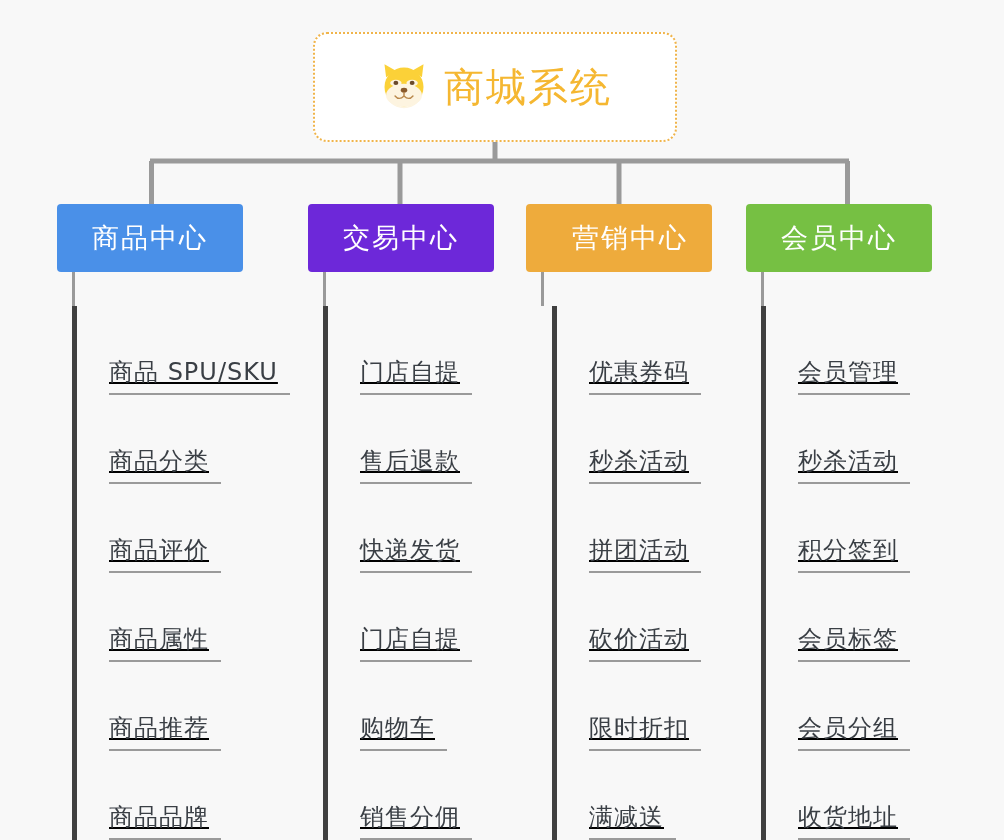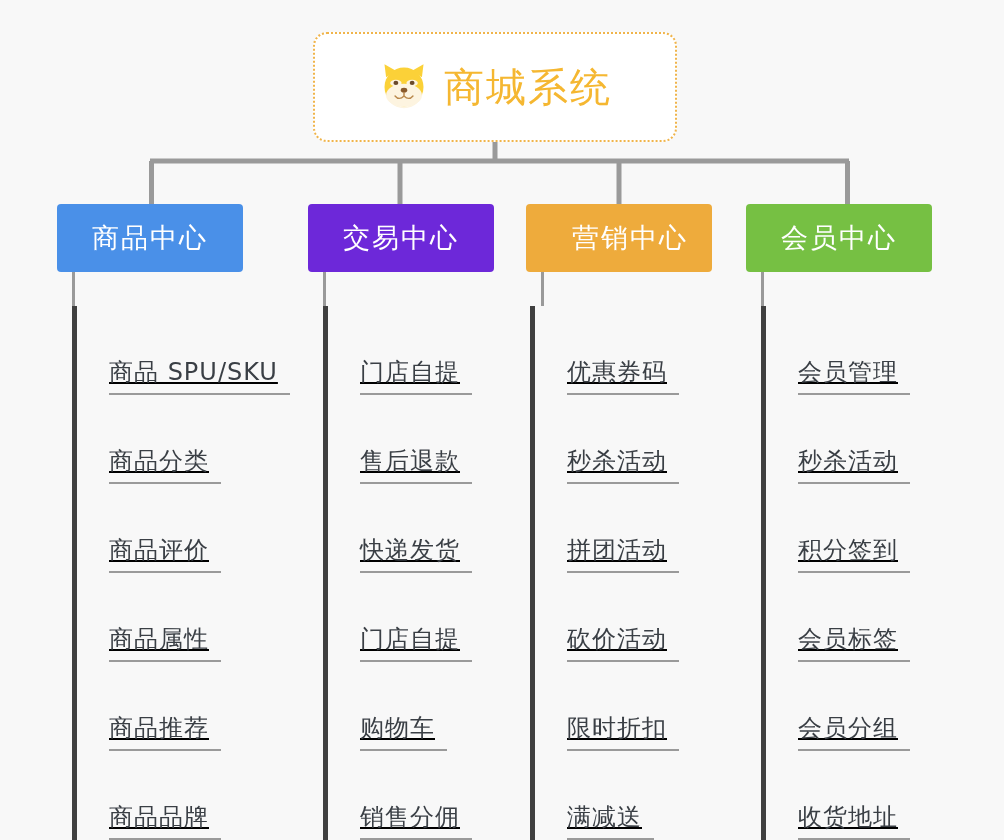--- a/index.html
+++ b/index.html
@@ -111,21 +111,21 @@
   .branch.c2 { left: 526px; width: 186px; }
   .branch.c3 { left: 746px; width: 186px; }
 
   .branch.c0 .branch-header { background: #4a90e8; }
   .branch.c1 .branch-header { background: #6d28d9; }
   .branch.c2 .branch-header { background: #eeab3c; padding-left: 22px; }
   .branch.c3 .branch-header { background: #76c043; }
 
   .branch.c0 .leaf-list { margin-left: 15px; }
   .branch.c1 .leaf-list { margin-left: 15px; }
-  .branch.c2 .leaf-list { margin-left: 4px; }
+  .branch.c2 .leaf-list { margin-left: 26px; }
   .branch.c3 .leaf-list { margin-left: 15px; }
 </style>
 </head>
 <body>
 
 <div id="diagram">
 
   <svg id="connectors" viewBox="0 0 1004 840" xmlns="http://www.w3.org/2000/svg">
 
     <line x1="495" y1="142" x2="495" y2="162" stroke="#9a9a9a" stroke-width="5"></line>

